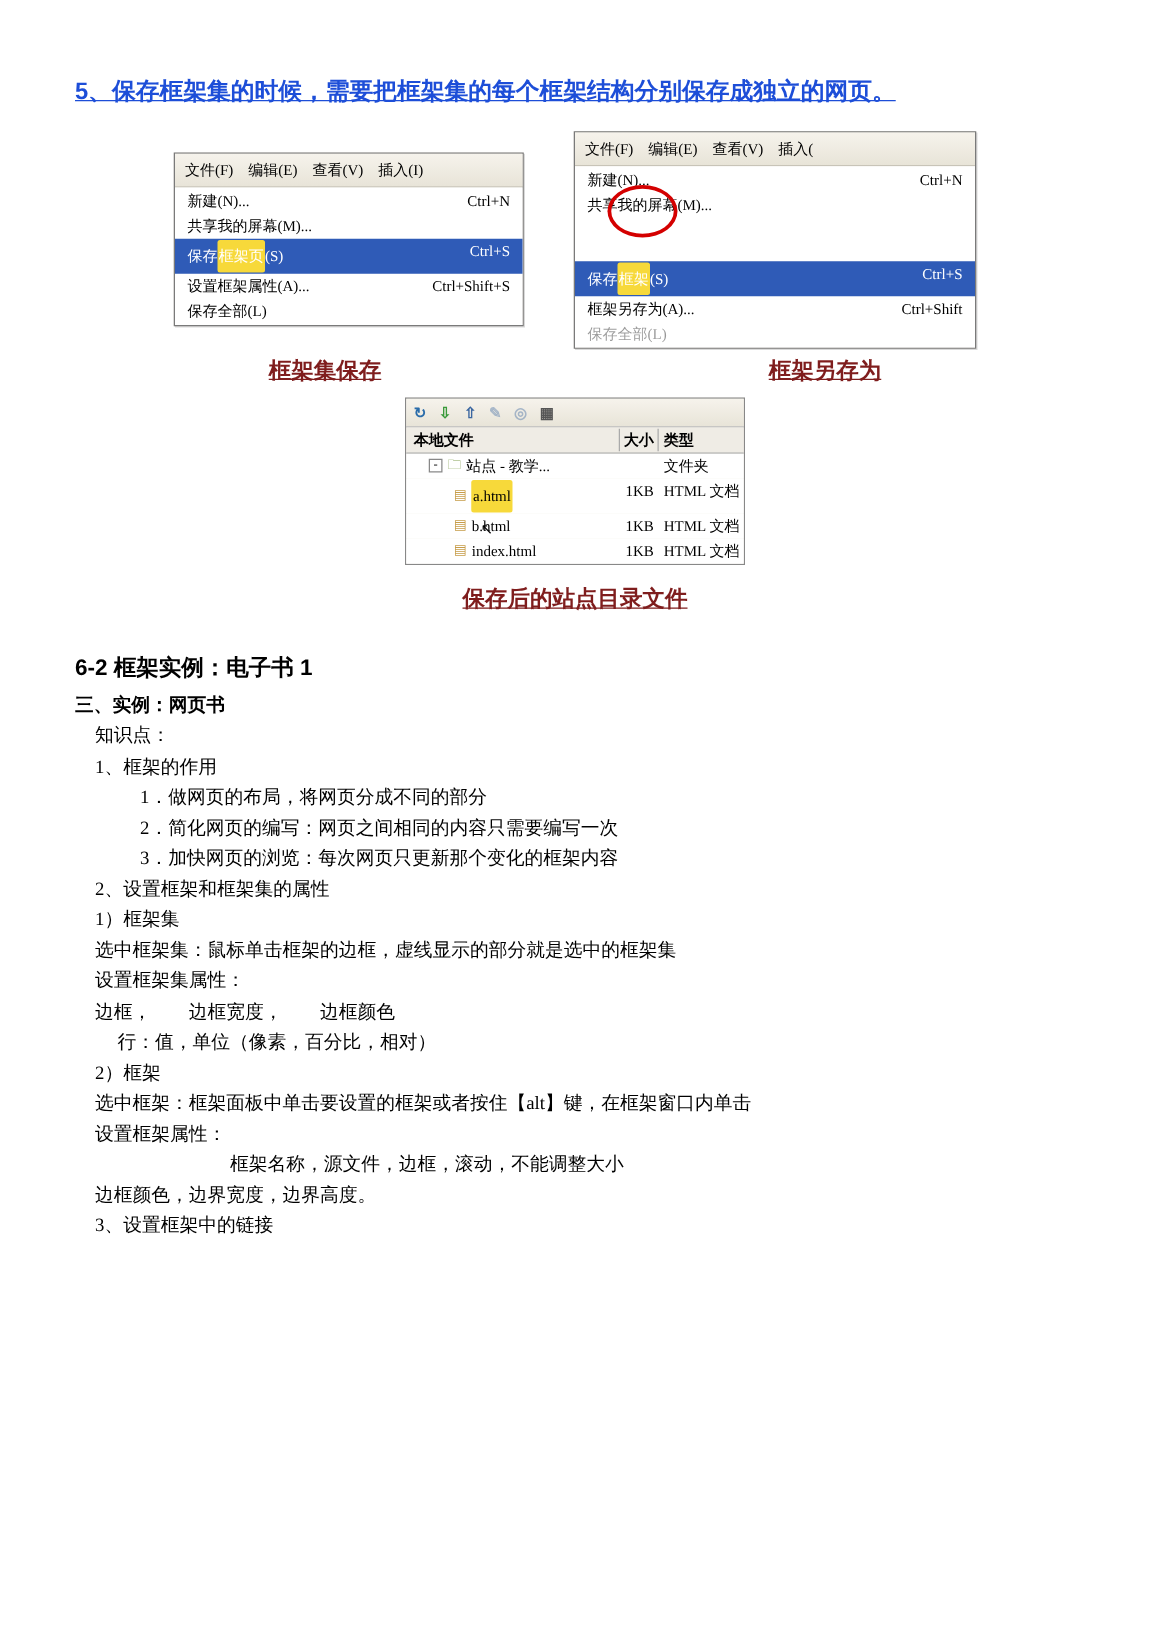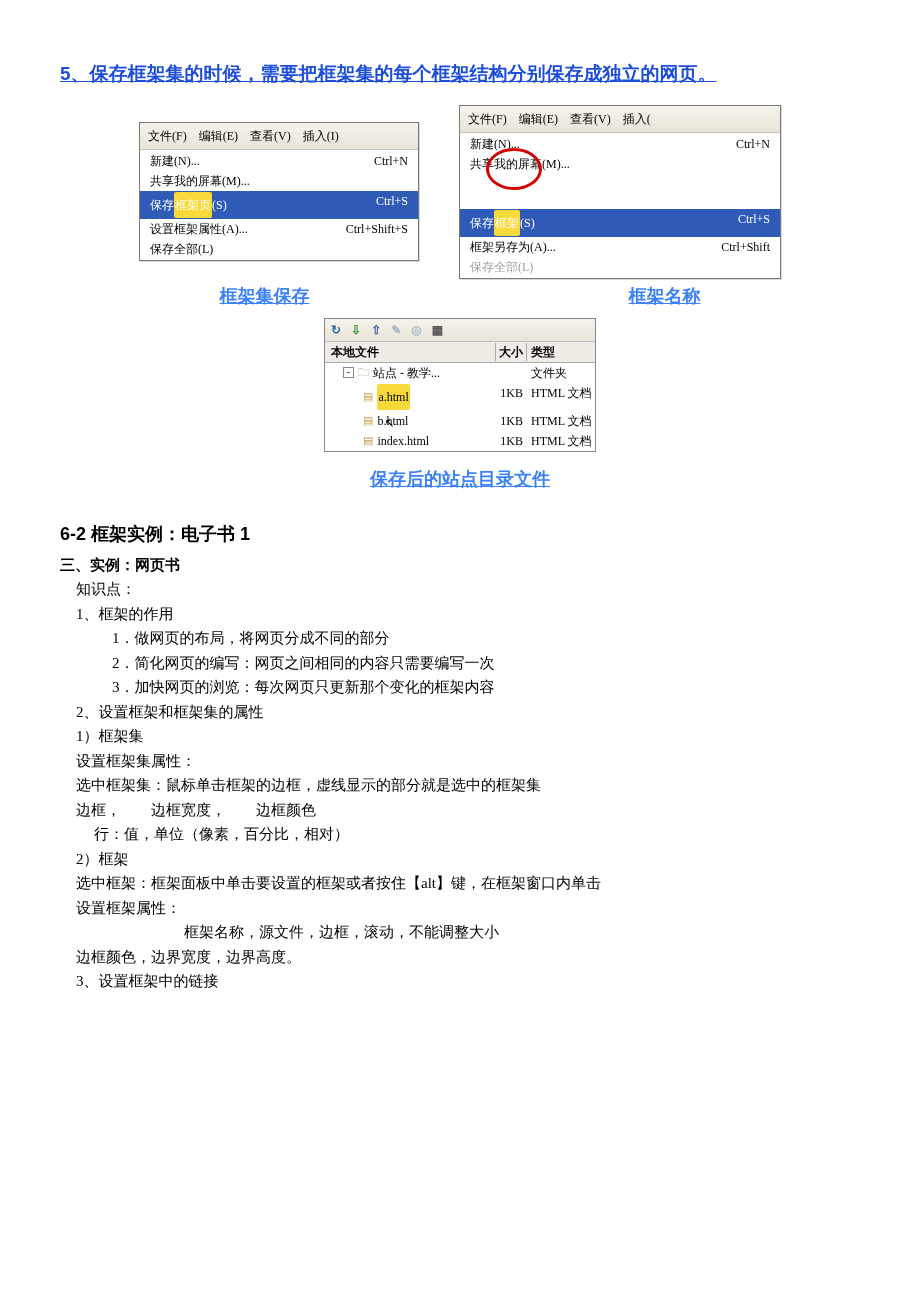--- a/index.html
+++ b/index.html
@@ -19,21 +19,21 @@
     text-decoration: underline;
     margin-bottom: 16px;
     font-family: "SimHei", "黑体", sans-serif;
   }
   .captions-row {
     display: flex;
     justify-content: space-around;
     margin-top: 4px;
   }
   .red-caption {
-    color: #3b82f6;
+    color: #7f1d1d;
     font-weight: bold;
     font-size: 18px;
     text-decoration: underline;
     font-family: "SimHei", "黑体", sans-serif;
   }
   .menus-row {
     display: flex;
     gap: 40px;
     justify-content: center;
     margin: 4px 0 4px 0;
@@ -219,21 +219,21 @@
         <span class="sc"></span>
       </div>
     </div>
     <div class="red-circle" style="top:42px; left:26px;"></div>
   </div>
 
 </div>
 
 <div class="captions-row">
   <span class="red-caption">框架集保存</span>
-  <span class="red-caption">框架名称</span>
+  <span class="red-caption">框架另存为</span>
 </div>
 
 <div class="files-panel">
   <div class="files-toolbar">
     <span style="color:#2a6caa;">↻</span>
     <span style="color:#3a9a3a;">⇩</span>
     <span style="color:#3a66a0;">⇧</span>
     <span style="opacity:0.4;">✎</span>
     <span style="opacity:0.4;">◎</span>
     <span style="color:#555;">▦</span>
@@ -288,22 +288,22 @@
 
 <div class="plain">
   <p>知识点：</p>
   <p>1、框架的作用</p>
   <p class="il1">1．做网页的布局，将网页分成不同的部分</p>
   <p class="il1">2．简化网页的编写：网页之间相同的内容只需要编写一次</p>
   <p class="il1">3．加快网页的浏览：每次网页只更新那个变化的框架内容</p>
   <p></p>
   <p>2、设置框架和框架集的属性</p>
   <p>1）框架集</p>
+  <p>选中框架集：鼠标单击框架的边框，虚线显示的部分就是选中的框架集</p>
   <p>设置框架集属性：</p>
-  <p>选中框架集：鼠标单击框架的边框，虚线显示的部分就是选中的框架集</p>
   <p>边框，　　边框宽度，　　边框颜色</p>
   <p class="il0b">行：值，单位（像素，百分比，相对）</p>
   <p>2）框架</p>
   <p>选中框架：框架面板中单击要设置的框架或者按住【alt】键，在框架窗口内单击</p>
   <p>设置框架属性：</p>
   <p class="il2">框架名称，源文件，边框，滚动，不能调整大小</p>
   <p>边框颜色，边界宽度，边界高度。</p>
   <p>3、设置框架中的链接</p>
 </div>
 

